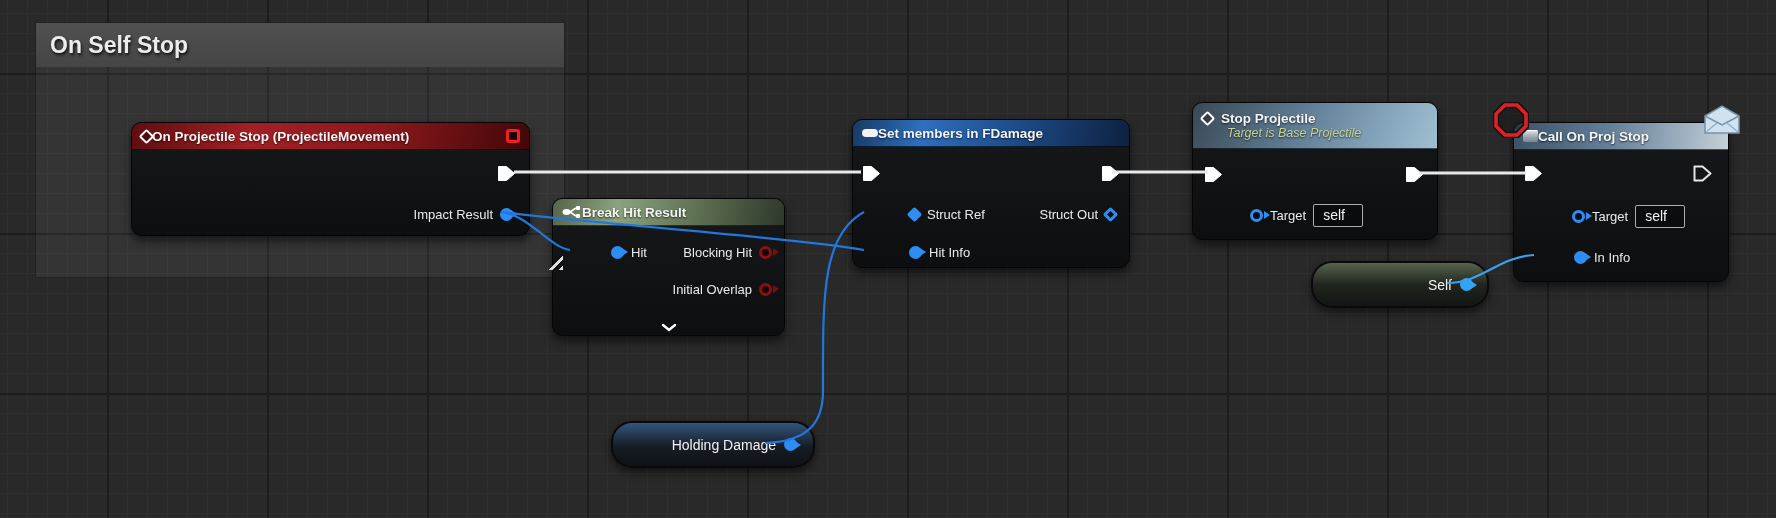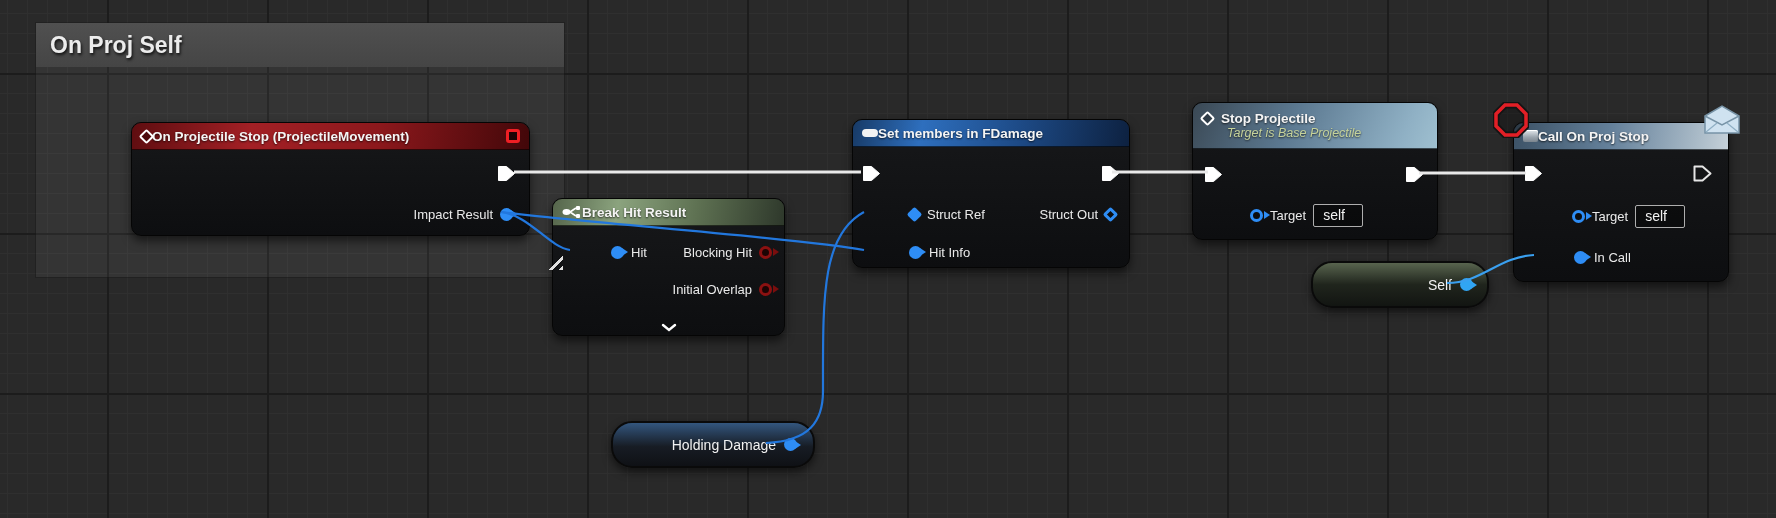--- a/index.html
+++ b/index.html
@@ -79,21 +79,21 @@
   #wires{position:absolute;inset:0;z-index:3;pointer-events:none;}
   .abs{position:absolute;}
 </style>
 </head>
 <body>
 
 <div id="canvas">
 
   <div class="comment">
     <div class="comment-head">
-      <span>On Proj Self</span>
+      <span>On Self Stop</span>
     </div>
   </div>
 
   <div class="node event" style="left:131px;top:122px;width:397px;height:112px">
     <div class="nhead">
       <span class="diamond-ic"></span>
       <span>On Projectile Stop (ProjectileMovement)</span>
       <span class="delegate-sq"></span>
     </div>
     <svg class="abs execpin" style="left:365px;top:42px" width="19" height="17" viewBox="0 0 19 17">
@@ -190,21 +190,21 @@
     <svg class="abs execpin" style="left:179px;top:42px" width="19" height="17" viewBox="0 0 19 17">
         <path d="M1.5 1.5 h8 l8 7 -8 7 h-8 z" fill="none" stroke="#e6e6e6" stroke-width="2" stroke-linejoin="round"></path>
       </svg>
     <div class="prow" style="left:12px;top:83px">
       <span class="pin circ hollow blue"></span>
       <span>Target</span>
       <span class="valbox">self</span>
     </div>
     <div class="prow" style="left:14px;top:124px">
       <span class="pin circ filled blue"></span>
-      <span>In Call</span>
+      <span>In Info</span>
     </div>
     <svg class="abs" style="left:189px;top:-19px" width="38" height="30" viewBox="0 0 38 30">
       <path d="M2 12 L19 2 L36 12 V29 H2 Z" fill="#cfe2f0" stroke="#7793a6" stroke-width="1.5"></path>
       <path d="M2 12 L19 21 L36 12" fill="none" stroke="#7793a6" stroke-width="1.5"></path>
       <path d="M3 28 L14 19 M35 28 L24 19" stroke="#8fafc4" stroke-width="1.2"></path>
     </svg>
     <svg class="abs" style="left:-21px;top:-21px" width="36" height="36" viewBox="0 0 36 36">
       <polygon points="12,3 24,3 33,12 33,24 24,33 12,33 3,24 3,12" fill="rgba(15,15,15,0.35)" stroke="#141414" stroke-width="7"></polygon>
       <polygon points="12,3 24,3 33,12 33,24 24,33 12,33 3,24 3,12" fill="none" stroke="#e21f26" stroke-width="3.5"></polygon>
     </svg>

